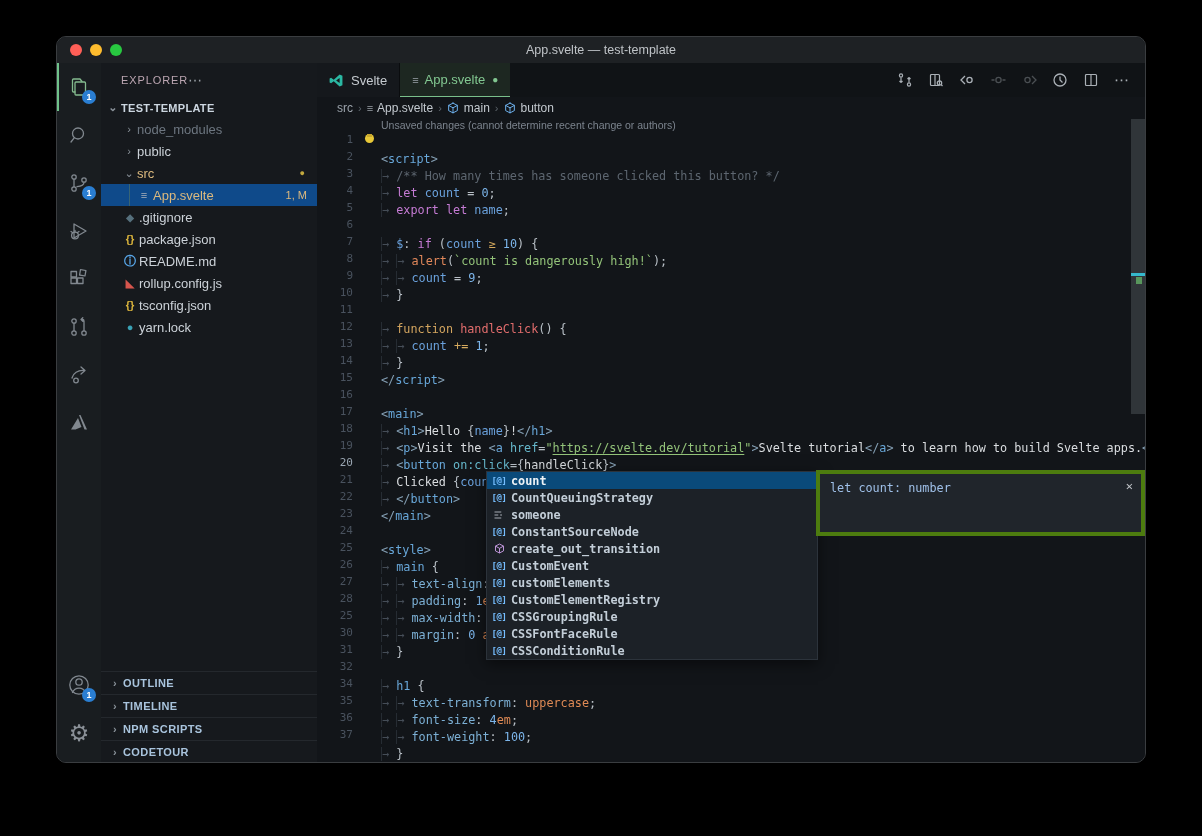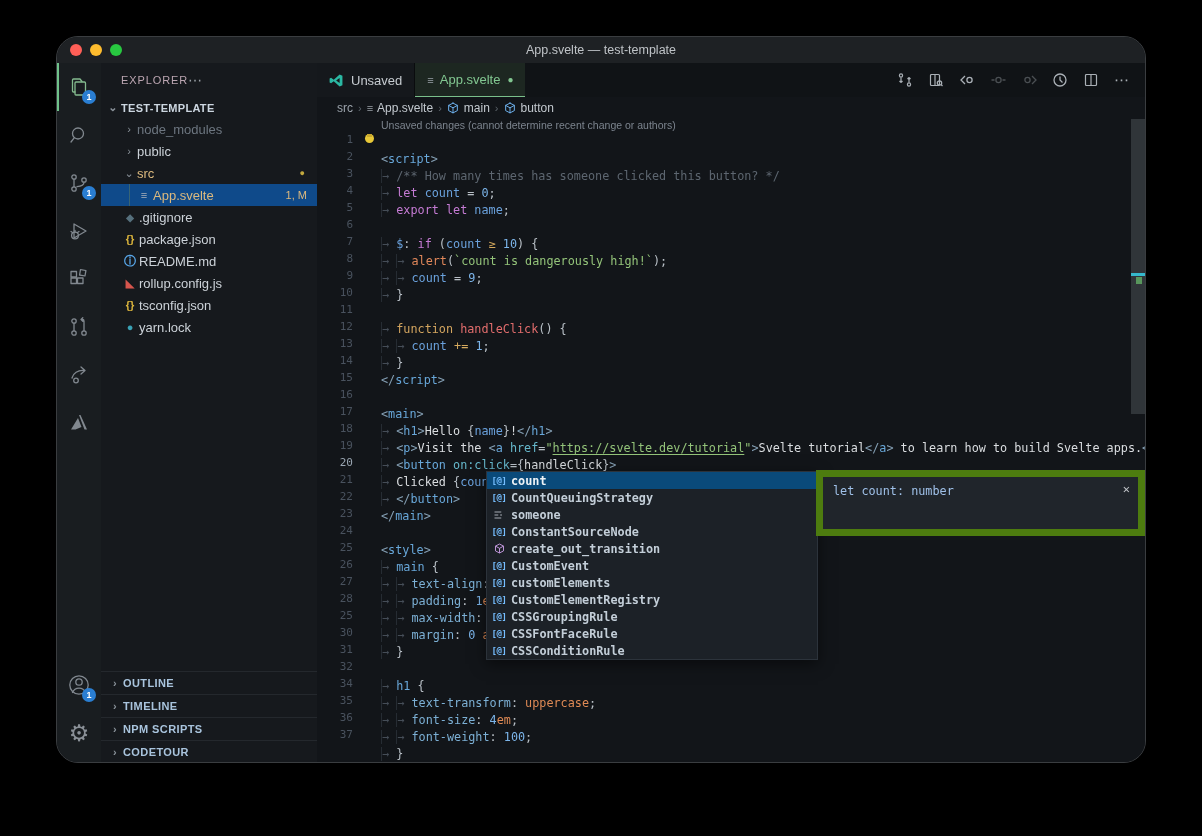--- a/index.html
+++ b/index.html
@@ -1,18 +1,18 @@
 <!DOCTYPE html>
 <html><head>
 <meta charset="utf-8">
 <style>
   html,body{margin:0;padding:0;background:#000;width:1202px;height:836px;overflow:hidden;
     font-family:"Liberation Sans",sans-serif;-webkit-font-smoothing:antialiased;}
   .window{position:absolute;left:56px;top:36px;width:1090px;height:727px;background:#14171b;
-    border-radius:22px;overflow:hidden;border:1px solid #3a3d40;box-sizing:border-box;
+    border-radius:10px;overflow:hidden;border:1px solid #3a3d40;box-sizing:border-box;
     box-shadow:0 25px 70px rgba(0,0,0,.7);}
   
   .titlebar{height:26px;background:#1e2124;position:relative;display:flex;align-items:center;justify-content:center;}
   .traffic{position:absolute;left:13px;top:7px;display:flex;gap:8px;}
   .tl{width:12px;height:12px;border-radius:50%;}
   .tl.r{background:#ff5f57}.tl.y{background:#febc2e}.tl.g{background:#28c840}
   .wtitle{font-size:12.5px;color:#bfc3c7;}
   .main{display:flex;height:700px;}
   
   .abar{width:44px;background:#191d20;display:flex;flex-direction:column;position:relative;flex:none;}
@@ -84,21 +84,21 @@
     z-index:6;box-shadow:0 4px 14px rgba(0,0,0,.5);}
   .sg-row{height:17px;display:flex;align-items:center;font-family:"DejaVu Sans Mono",monospace;
     font-size:11.8px;font-weight:bold;color:#c3ced8;white-space:pre;}
   .sg-row.sel{background:#0a4a7a;color:#eef3f7;}
   .sg-ic{width:24px;flex:none;text-align:center;font-size:9px;font-weight:bold;}
   .ic-var{color:#75beff;letter-spacing:-.5px;}
   .ic-mod{color:#c59ae0;display:inline-flex;justify-content:center;}
   .ic-kw{display:inline-flex;justify-content:center;}
   
   .docs{position:absolute;left:499px;top:352px;width:329px;height:66px;background:#20252b;
-    border:7px solid #4d7c0f;box-sizing:border-box;z-index:7;padding:7px 10px;}
+    border:4px solid #4d7c0f;box-sizing:border-box;z-index:7;padding:7px 10px;}
   .docs .sig{font-family:"DejaVu Sans Mono",monospace;font-size:11.8px;color:#9fc0e8;}
   .docs .txt{font-size:12px;color:#a9c3e0;margin-top:14px;}
   .docs .close{position:absolute;right:8px;top:5px;color:#c0c4c8;font-size:12px;}
   
   .sthumb{position:absolute;right:0;top:1px;width:14px;height:295px;background:#41464c;opacity:.65;z-index:8;}
   .ruler-cursor{position:absolute;right:0;top:155px;width:14px;height:2.5px;background:#35b8cc;z-index:9;}
   .ruler-mod{position:absolute;right:3px;top:159px;width:6px;height:7px;background:#58965c;z-index:9;}
   svg{display:block;}
 </style>
 </head>
@@ -262,21 +262,21 @@
           </div>
         </div>
     </div>
 
     <div class="editcol">
       <div class="tabbar">
         <div class="tab inactive">
           <svg width="15" height="15" viewBox="0 0 24 24">
             <path d="M17 2.5l4.5 2v15l-4.5 2-9.5-8.2-4.2 3.2-2.3-1.2v-6.6l2.3-1.2 4.2 3.2L17 2.5zm0 5.5l-5.6 4 5.6 4V8z" fill="#2bb8a3"></path>
           </svg>
-          <span>Unsaved</span>
+          <span>Svelte</span>
         </div>
         <div class="tab active">
           <span class="sv-lines">≡</span>
           <span>App.svelte</span>
           <span class="dirty">●</span>
         </div>
         <div class="tab-actions">
           <span class="tbi">
             <svg width="16" height="16" viewBox="0 0 16 16" fill="none" stroke="currentColor" stroke-width="1.2">
               <circle cx="4" cy="3.5" r="1.6"></circle>

